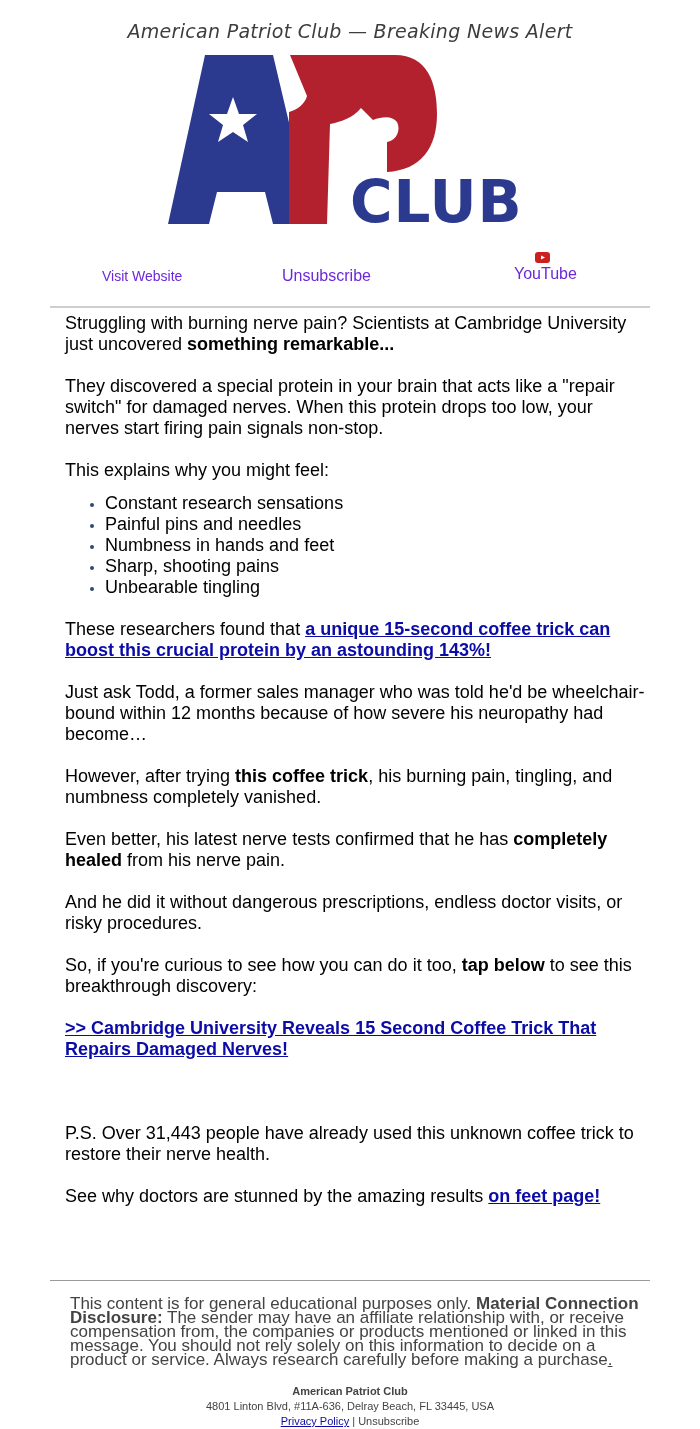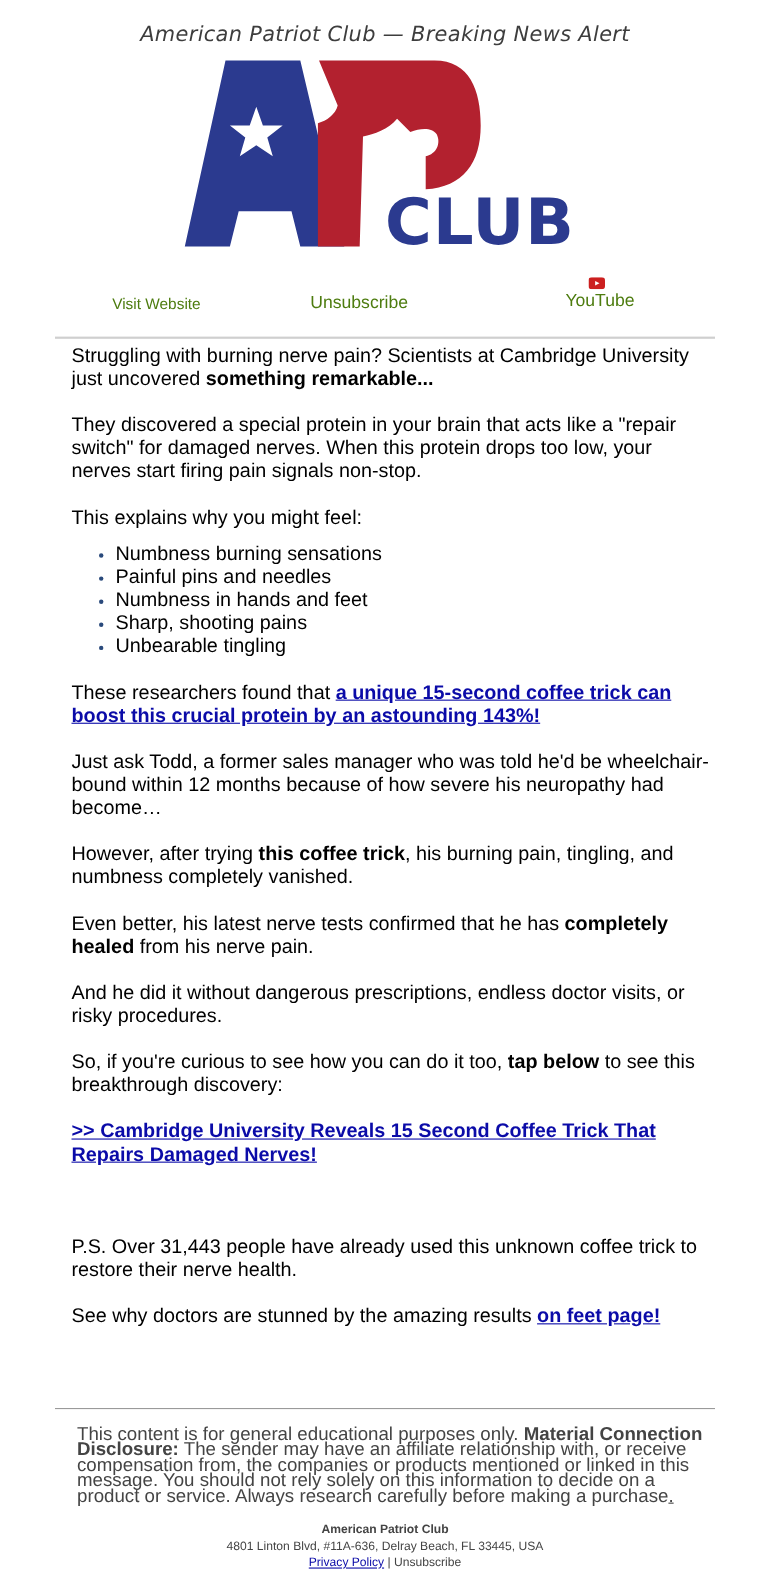--- a/index.html
+++ b/index.html
@@ -1,20 +1,20 @@
 <!DOCTYPE html>
 <html><head>
   <meta charset="utf-8">
   <style>
     html, body { margin: 0; padding: 0; background: #ffffff; }
     body { width: 700px; height: 1429px; overflow: hidden; position: relative; font-family: "Liberation Sans", sans-serif; color: #000; }
     .top-title { position: absolute; top: 20px; left: 0; width: 700px; text-align: center; font-family: "DejaVu Sans", sans-serif; font-style: italic; font-size: 19px; color: #3d3d3d; letter-spacing: 0.3px; }
     .logo { position: absolute; left: 165px; top: 52px; width: 372px; height: 178px; }
     .nav { position: absolute; top: 252px; left: 50px; width: 600px; height: 40px; }
-    .nav a { position: absolute; color: #4d7c0f; text-decoration: none; font-family: "Liberation Sans", sans-serif; }
+    .nav a { position: absolute; color: #6d28d9; text-decoration: none; font-family: "Liberation Sans", sans-serif; }
     .nav .visit { left: 52px; top: 16px; font-size: 14px; }
     .nav .unsub { left: 232px; top: 15px; font-size: 16px; }
     .nav .yt { left: 464px; top: 0px; width: 56px; text-align: center; font-size: 16px; }
     .nav .yt .yt-icon { display: block; margin: 0 auto 2px auto; width: 15px; height: 11px; }
     .nav .yt .yt-label { display: block; }
     .rule-top { position: absolute; top: 306px; left: 50px; width: 600px; height: 0; border-top: 2px solid #cfcfcf; }
     .content { position: absolute; top: 313px; left: 65px; width: 580px; font-size: 18px; line-height: 21px; }
     .content p { margin: 0 0 21px 0; }
     .content ul { margin: 0 0 21px 0; padding-left: 40px; }
     .content ul li { margin: 0; }
@@ -60,21 +60,21 @@
   </a>
 </div>
 
 <div class="rule-top"></div>
 
 <div class="content">
   <p><span>Struggling with burning nerve pain? Scientists at Cambridge University just uncovered </span><b>something remarkable...</b></p>
   <p>They discovered a special protein in your brain that acts like a "repair switch" for damaged nerves. When this protein drops too low, your nerves start firing pain signals non-stop.</p>
   <p style="margin-bottom:12px">This explains why you might feel:</p>
   <ul>
-    <li>Numbness burning sensations</li>
+    <li>Constant research sensations</li>
     <li>Painful pins and needles</li>
     <li>Numbness in hands and feet</li>
     <li>Sharp, shooting pains</li>
     <li>Unbearable tingling</li>
   </ul>
   <p><span>These researchers found that </span><a href="#">a unique 15-second coffee trick can boost this crucial protein by an astounding 143%!</a></p>
   <p>Just ask Todd, a former sales manager who was told he'd be wheelchair-bound within 12 months because of how severe his neuropathy had become…</p>
   <p><span>However, after trying </span><b>this coffee trick</b><span>, his burning pain, tingling, and numbness completely vanished.</span></p>
   <p><span>Even better, his latest nerve tests confirmed that he has </span><b>completely healed</b><span> from his nerve pain.</span></p>
   <p>And he did it without dangerous prescriptions, endless doctor visits, or risky procedures.</p>

